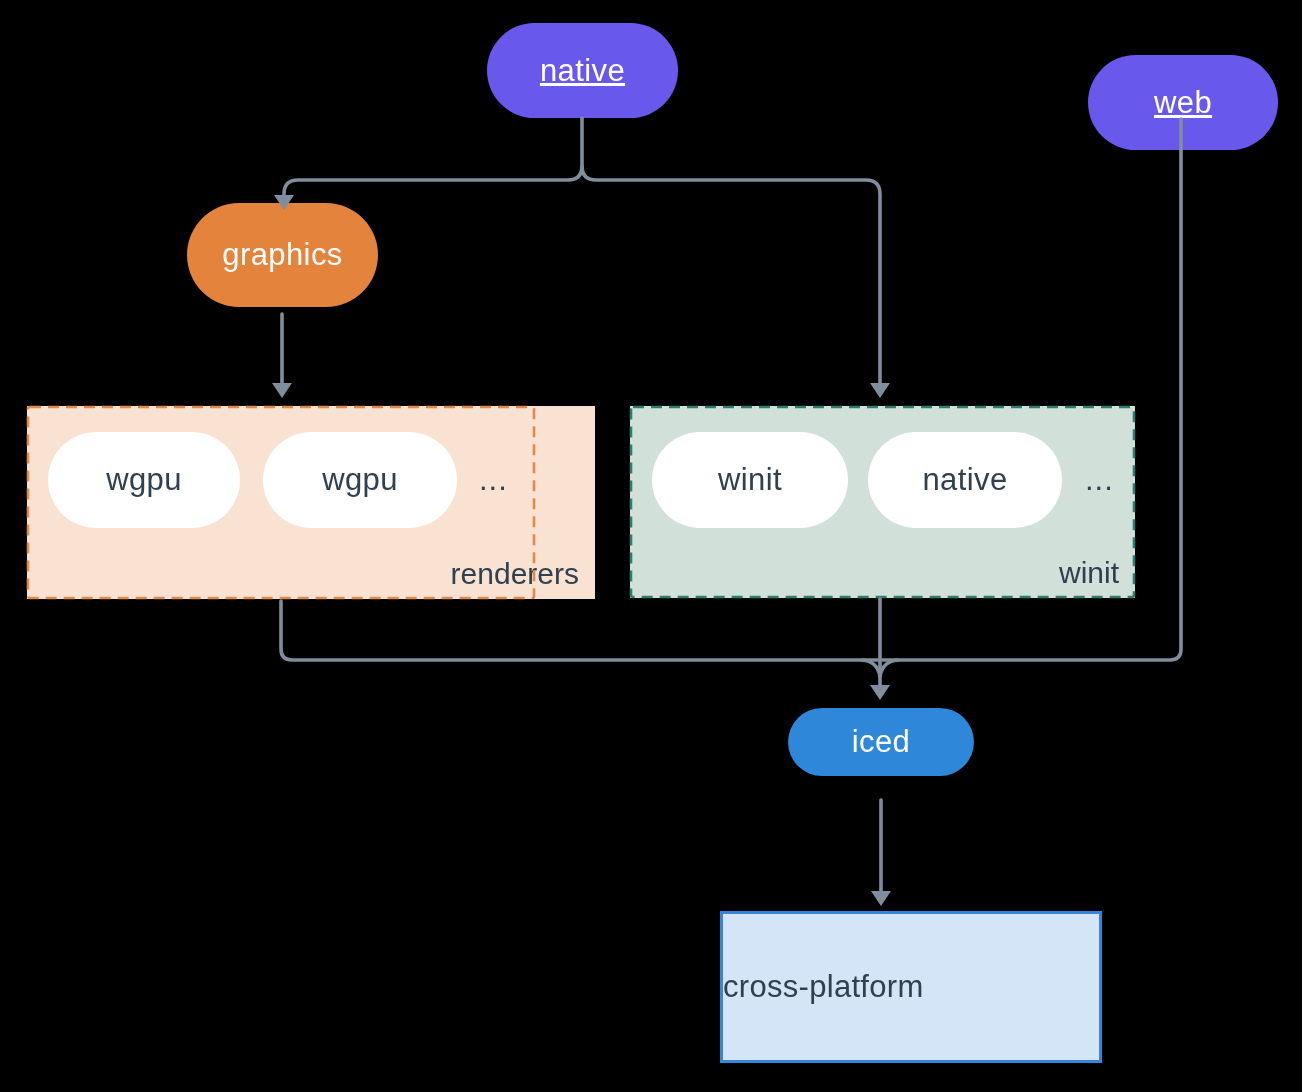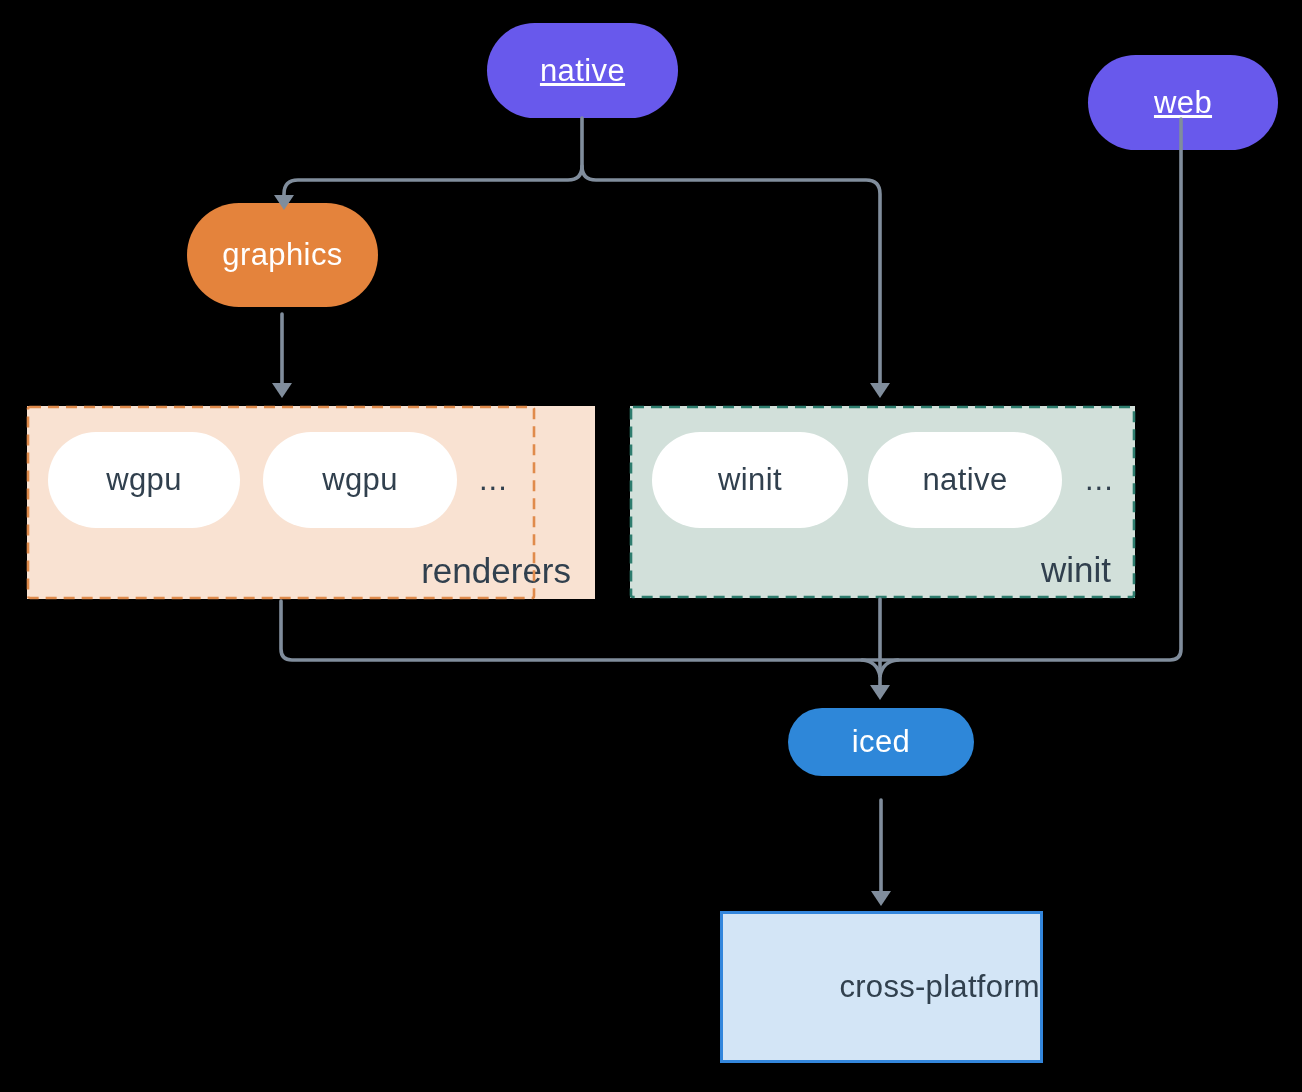--- a/index.html
+++ b/index.html
@@ -32,47 +32,47 @@
     background: #ffffff;
     color: var(--dark-text, #31404E);
   }
   .group-box {
     position: absolute;
   }
   .group-box.renderers { background: var(--peach-bg, #F9E2D2); }
   .group-box.shells    { background: var(--sage-bg, #D2E0DA); }
   .group-label {
     position: absolute;
-    right: 24px;
+    right: 16px;
     bottom: 8px;
-    font-size: 35px;
+    font-size: 30px;
     color: var(--dark-text, #31404E);
   }
   .dots {
     position: absolute;
     display: flex;
     align-items: center;
     font-size: 31px;
     letter-spacing: 1px;
     color: var(--dark-text, #31404E);
     height: 96px;
     top: 26px;
   }
   .app-box {
     position: absolute;
     left: 720px;
     top: 911px;
-    width: 323px;
+    width: 382px;
     height: 152px;
     box-sizing: border-box;
     background: var(--app-bg, #D3E5F6);
     border: 3px solid var(--app-border, #3386DC);
     display: flex;
     flex-direction: column;
-    align-items: flex-end;
+    align-items: flex-start;
     justify-content: center;
     font-size: 31px;
     line-height: 48px;
     letter-spacing: 0.3px;
     color: var(--dark-text, #31404E);
     text-align: center;
   }
   
   .node-native   { left: 487px; top: 23px;  width: 191px; height: 95px; }
   .node-web      { left: 1088px; top: 23px; width: 190px; height: 95px; margin-top: 32px; }

